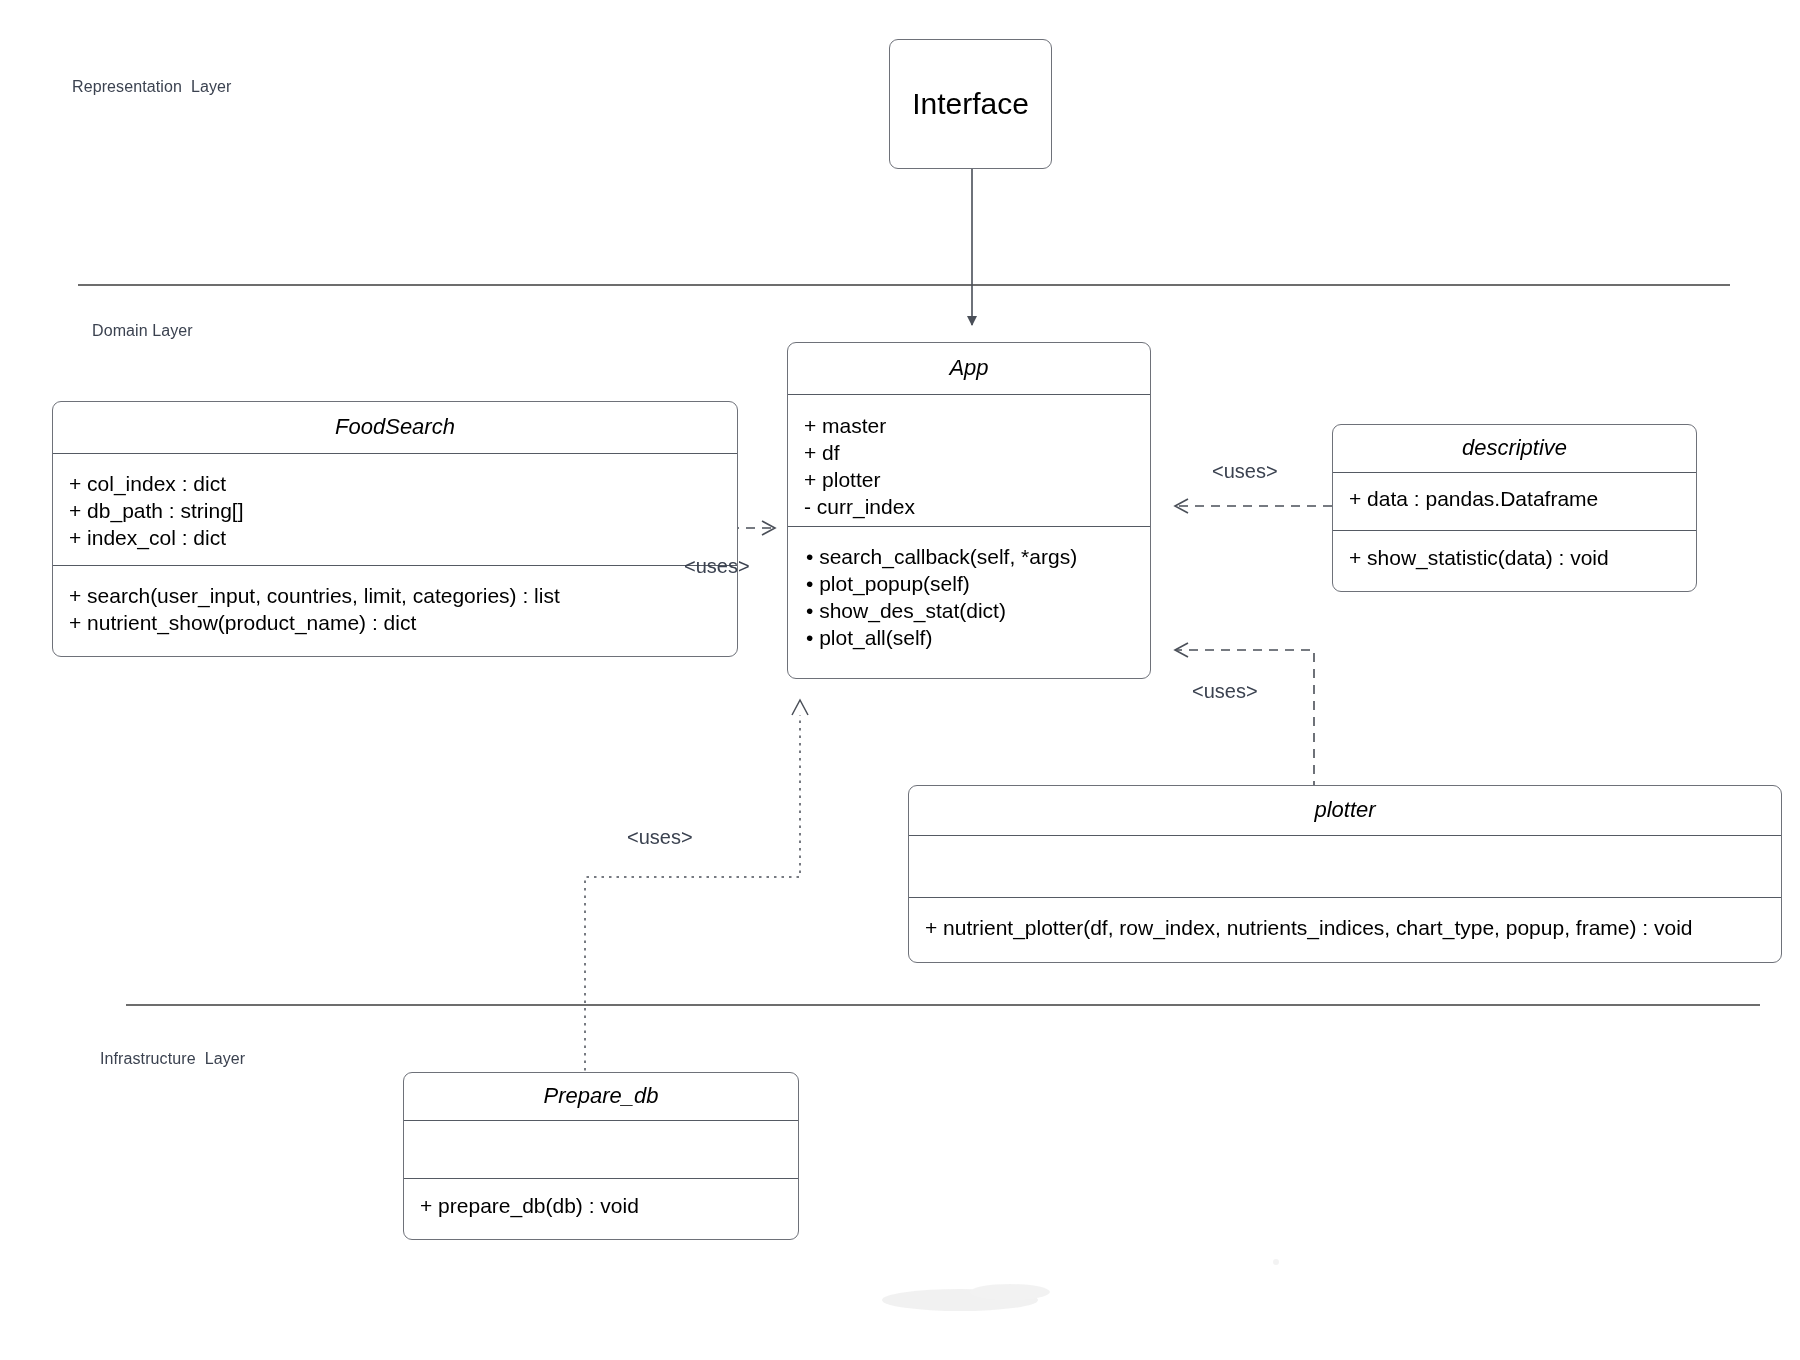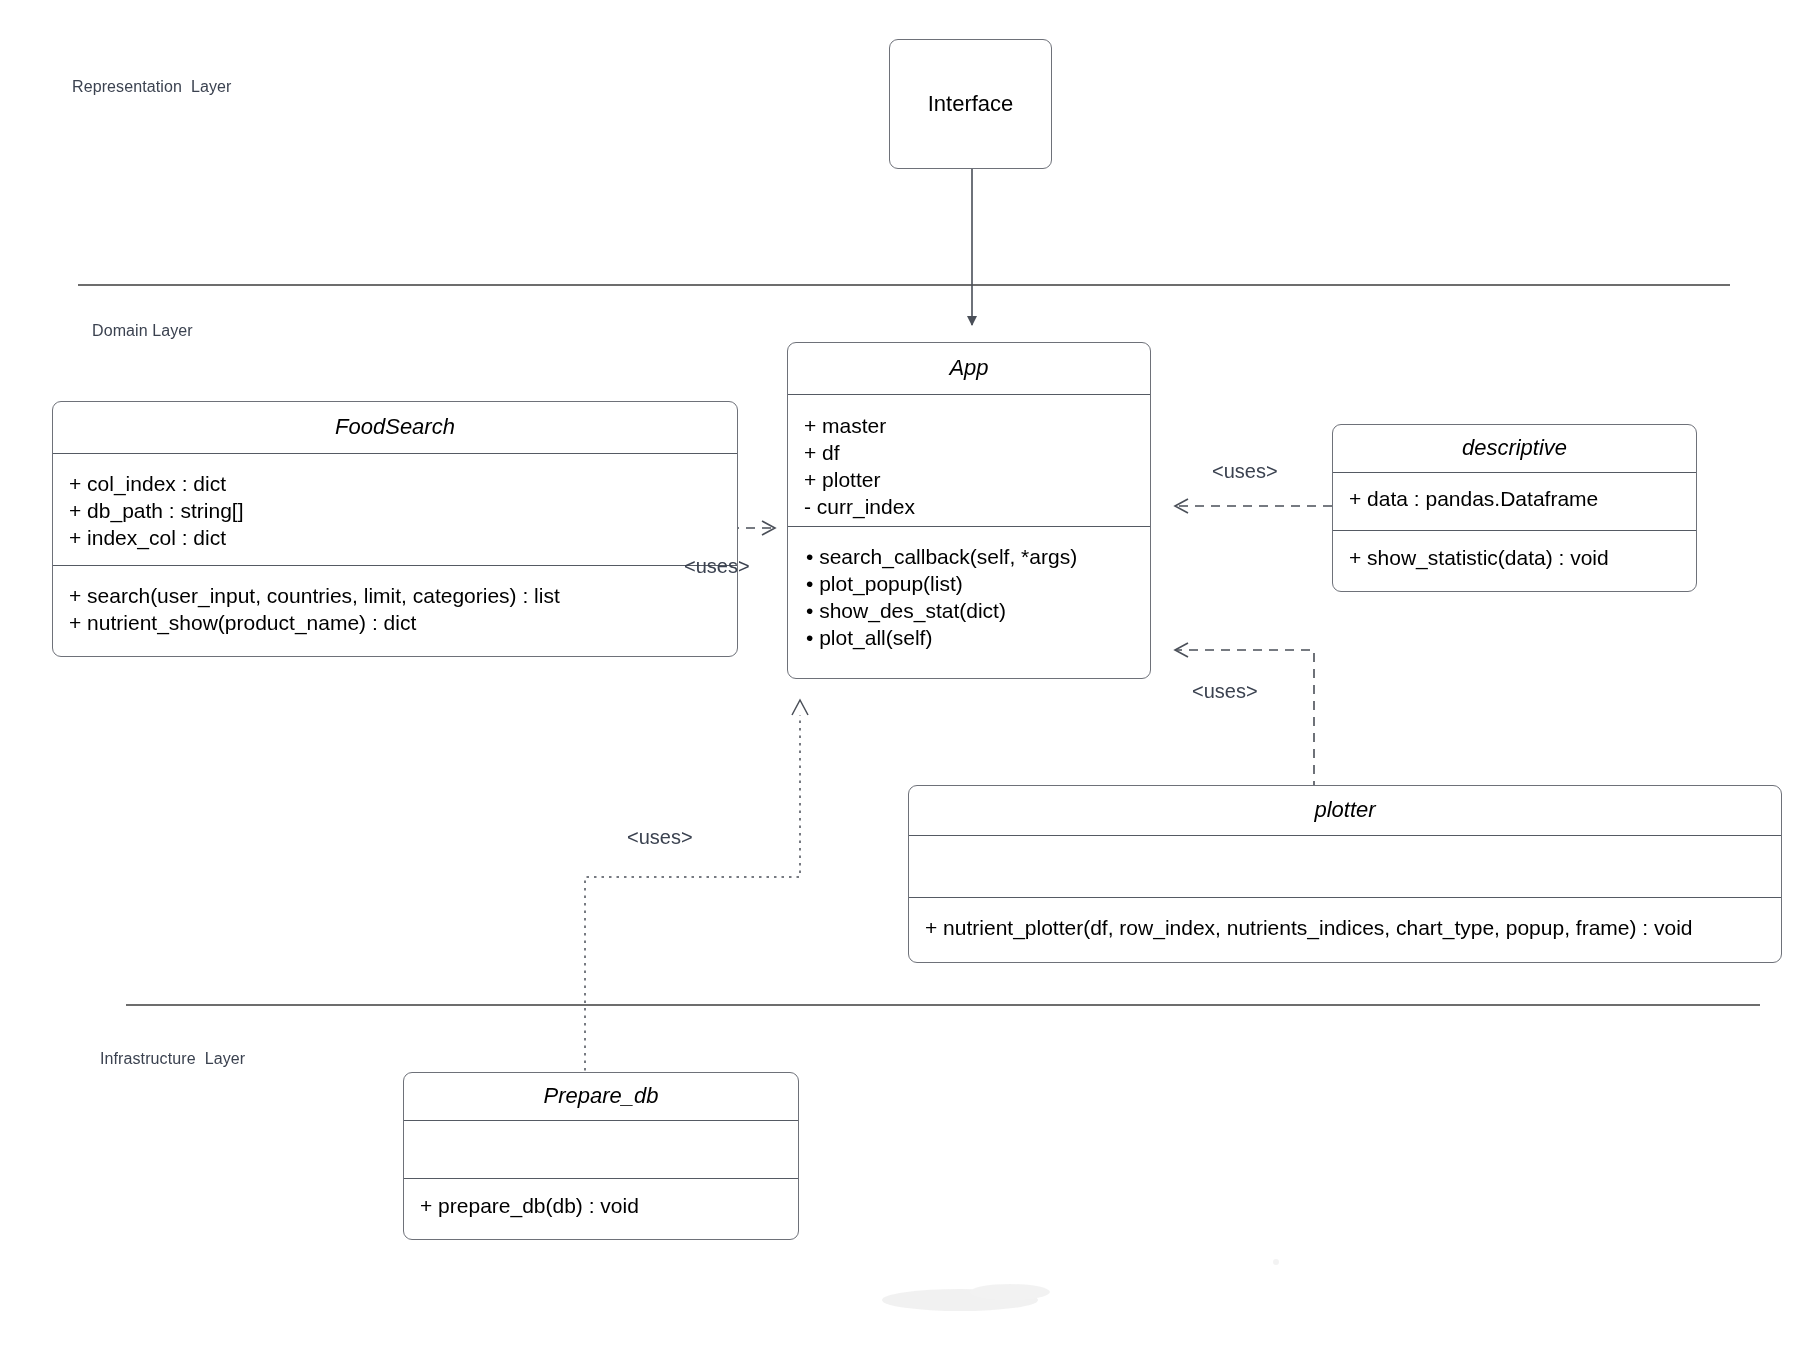--- a/index.html
+++ b/index.html
@@ -72,21 +72,21 @@
     box-sizing: border-box;
     background: #ffffff;
     border: 1.4px solid #6e7179;
     border-radius: 9px;
     display: flex;
     align-items: center;
     justify-content: center;
   }
   .plain-box .title {
     font-family: "Liberation Sans", sans-serif;
-    font-size: 22px;
+    font-size: 30px;
     color: #000000;
     white-space: pre;
   }
   .smudge {
     position: absolute;
     pointer-events: none;
   }
 </style>
 </head>
 <body>
@@ -140,21 +140,21 @@
 <div class="umlbox" style="left:787px; top:342px; width:364px; height:337px;">
   <div class="title" style="padding-top:12px; padding-bottom:13px;">App</div>
   <div class="section" style="height:132px; padding-top:17px;">
     <div class="row">+ master</div>
     <div class="row">+ df</div>
     <div class="row">+ plotter</div>
     <div class="row">- curr_index</div>
   </div>
   <div class="section" style="padding-top:16px;">
     <div class="row bullet">• search_callback(self, *args)</div>
-    <div class="row bullet">• plot_popup(list)</div>
+    <div class="row bullet">• plot_popup(self)</div>
     <div class="row bullet">• show_des_stat(dict)</div>
     <div class="row bullet">• plot_all(self)</div>
   </div>
 </div>
 
 <div class="umlbox" style="left:52px; top:401px; width:686px; height:256px;">
   <div class="title" style="padding-top:12px; padding-bottom:13px;">FoodSearch</div>
   <div class="section" style="height:112px; padding-top:16px;">
     <div class="row">+ col_index : dict</div>
     <div class="row">+ db_path : string[]</div>

